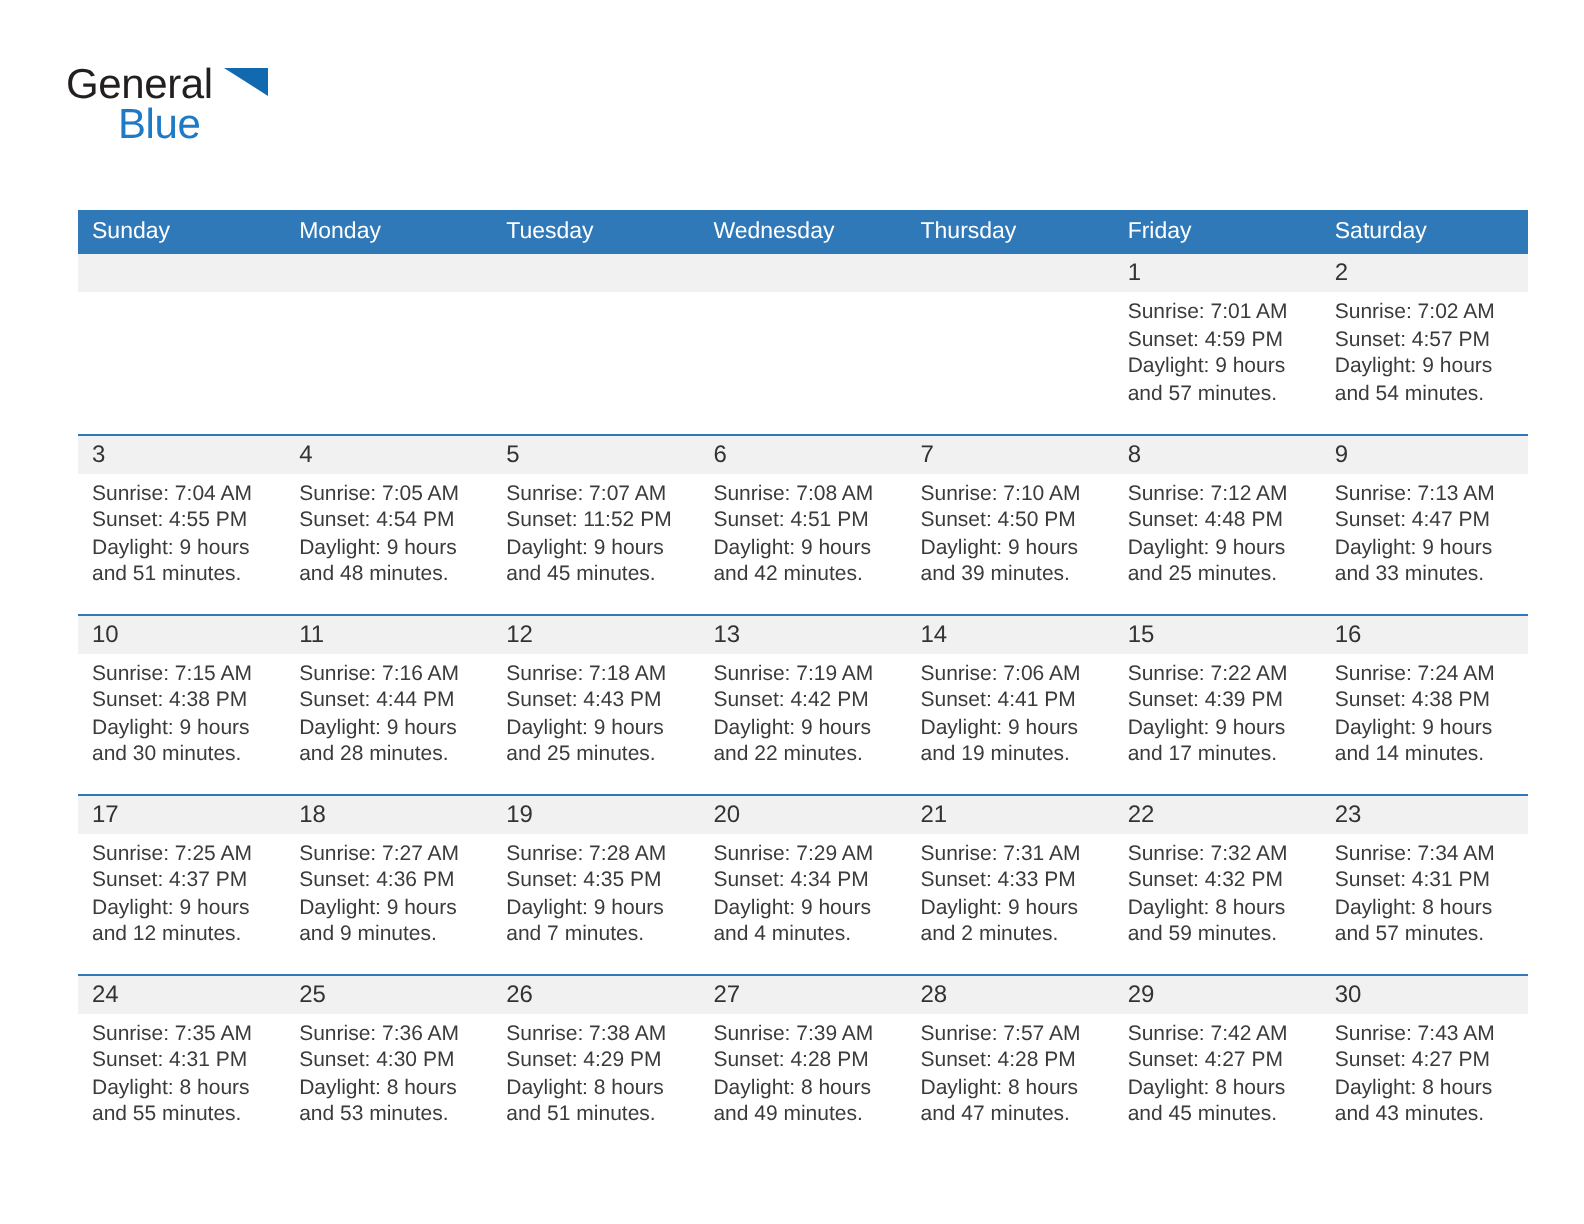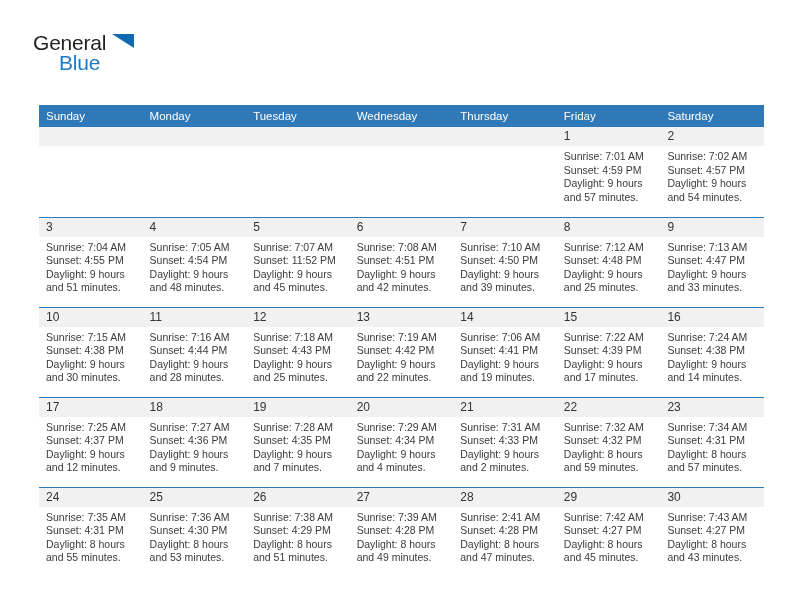--- a/index.html
+++ b/index.html
@@ -428,21 +428,21 @@
             <div class="details">
               <div>Sunrise: 7:39 AM</div>
               <div>Sunset: 4:28 PM</div>
               <div>Daylight: 8 hours</div>
               <div>and 49 minutes.</div>
             </div>
           </td>
           <td>
             <div class="daynum">28</div>
             <div class="details">
-              <div>Sunrise: 2:41 AM</div>
+              <div>Sunrise: 7:57 AM</div>
               <div>Sunset: 4:28 PM</div>
               <div>Daylight: 8 hours</div>
               <div>and 47 minutes.</div>
             </div>
           </td>
           <td>
             <div class="daynum">29</div>
             <div class="details">
               <div>Sunrise: 7:42 AM</div>
               <div>Sunset: 4:27 PM</div>

